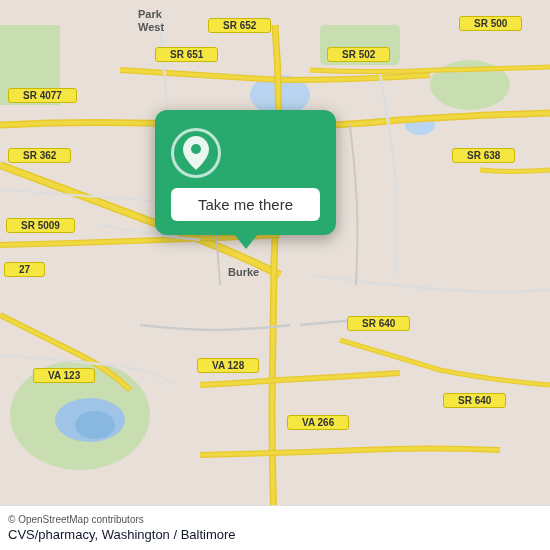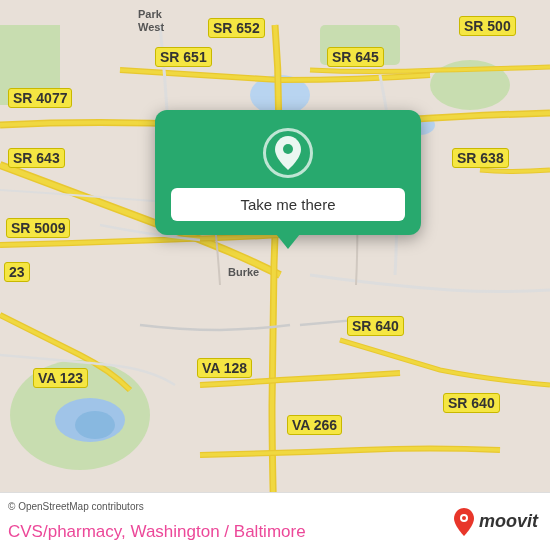--- a/index.html
+++ b/index.html
@@ -34,26 +34,25 @@
       top: 0; left: 0;
       width: 100%;
       height: 100%;
     }
 
     
     #popup-card {
       position: absolute;
       top: 110px;
       left: 155px;
-      width: 266px;
+      width: 181px;
       background: #28a96e;
       border-radius: 12px;
       display: flex;
       flex-direction: column;
-      align-items: center;
       padding: 18px 16px 14px 16px;
       box-shadow: 0 4px 16px rgba(0,0,0,0.35);
       z-index: 10;
     }
 
     #popup-card::after {
       content: '';
       position: absolute;
       bottom: -14px;
       left: 50%;
@@ -103,26 +102,26 @@
     }
 
     #bottom-left {
       display: flex;
       flex-direction: column;
     }
 
     #attribution {
       font-size: 10px;
       color: #555;
-      margin-bottom: 10px;
+      margin-bottom: 2px;
     }
 
     #location-name {
-      font-size: 17px;
-      color: #ec4899;
+      font-size: 13px;
+      color: #0f172a;
       font-weight: 500;
     }
 
     #moovit-logo {
       display: flex;
       align-items: center;
       gap: 4px;
     }
 
     #moovit-pin {
@@ -136,24 +135,24 @@
       color: #333;
       font-style: italic;
     }
 
     
     .road-badge {
       position: absolute;
       background: white;
       border: 1.5px solid #bbb;
       border-radius: 3px;
-      font-size: 14px;
+      font-size: 10px;
       font-weight: bold;
       color: #333;
-      padding: 1px 4px;
+      padding: 1px 14px;
       z-index: 5;
     }
 
     .road-badge.yellow {
       background: #f5e642;
       border-color: #c8b800;
     }
 
     
     .area-label {
@@ -226,55 +225,46 @@
     <path d="M 300,300 Q 350,295 400,292" stroke="#ccc" stroke-width="2.5" fill="none"></path>
     <path d="M 0,330 Q 60,335 110,340 Q 150,344 175,360" stroke="#ddd" stroke-width="2.5" fill="none"></path>
     <path d="M 0,165 Q 50,168 100,172 Q 140,175 180,178" stroke="#ddd" stroke-width="2" fill="none"></path>
 
     <path d="M 200,100 Q 210,150 215,200 Q 218,230 220,260" stroke="#d0c8c0" stroke-width="2" fill="none"></path>
     <path d="M 350,100 Q 355,140 357,180 Q 358,220 356,260" stroke="#d0c8c0" stroke-width="2" fill="none"></path>
   </svg>
 
   <div class="road-badge yellow" style="top:18px;left:208px">SR 652</div>
   <div class="road-badge yellow" style="top:47px;left:155px">SR 651</div>
-  <div class="road-badge yellow" style="top:47px;left:327px">SR 645</div>
+  <div class="road-badge yellow" style="top:47px;left:327px">SR 502</div>
   <div class="road-badge yellow" style="top:88px;left:8px">SR 4077</div>
-  <div class="road-badge yellow" style="top:148px;left:8px">SR 643</div>
+  <div class="road-badge yellow" style="top:148px;left:8px">SR 362</div>
   <div class="road-badge yellow" style="top:148px;left:452px">SR 638</div>
   <div class="road-badge yellow" style="top:218px;left:6px">SR 5009</div>
   <div class="road-badge yellow" style="top:16px;left:459px">SR 500</div>
   <div class="road-badge yellow" style="top:316px;left:347px">SR 640</div>
   <div class="road-badge yellow" style="top:393px;left:443px">SR 640</div>
   <div class="road-badge yellow" style="top:358px;left:197px">VA 128</div>
   <div class="road-badge yellow" style="top:415px;left:287px">VA 266</div>
   <div class="road-badge yellow" style="top:368px;left:33px">VA 123</div>
-  <div class="road-badge yellow" style="top:262px;left:4px">23</div>
+  <div class="road-badge yellow" style="top:262px;left:4px">27</div>
 
   <div class="area-label" style="top:8px;left:138px;line-height:1.2">Park<br>West</div>
   <div class="area-label" style="top:266px;left:228px">Burke</div>
 
   <div id="popup-card">
 
     <div id="location-icon-circle">
       <svg width="28" height="34" viewBox="0 0 28 34" xmlns="http://www.w3.org/2000/svg">
         <path d="M14 0C7 0 1 6.1 1 13.6c0 9.4 13 20.4 13 20.4S27 23 27 13.6C27 6.1 21 0 14 0z" fill="white" fill-opacity="0.9"></path>
         <circle cx="14" cy="13" r="5" fill="#28a96e"></circle>
       </svg>
     </div>
     <button id="take-me-there-btn">Take me there</button>
   </div>
 
   <div id="bottom-bar">
     <div id="bottom-left">
       <span id="attribution">© OpenStreetMap contributors</span>
       <span id="location-name">CVS/pharmacy, Washington / Baltimore</span>
     </div>
-    <div id="moovit-logo">
-
-      <svg id="moovit-pin" viewBox="0 0 22 28" xmlns="http://www.w3.org/2000/svg">
-        <path d="M11 0C5.5 0 1 4.7 1 10.5c0 7.2 10 17.5 10 17.5S21 17.7 21 10.5C21 4.7 16.5 0 11 0z" fill="#e8362a"></path>
-        <circle cx="11" cy="10" r="4" fill="white"></circle>
-        <circle cx="11" cy="10" r="2" fill="#e8362a"></circle>
-      </svg>
-      <span id="moovit-text">moovit</span>
-    </div>
   </div>
 </div>
 
 </body></html>

